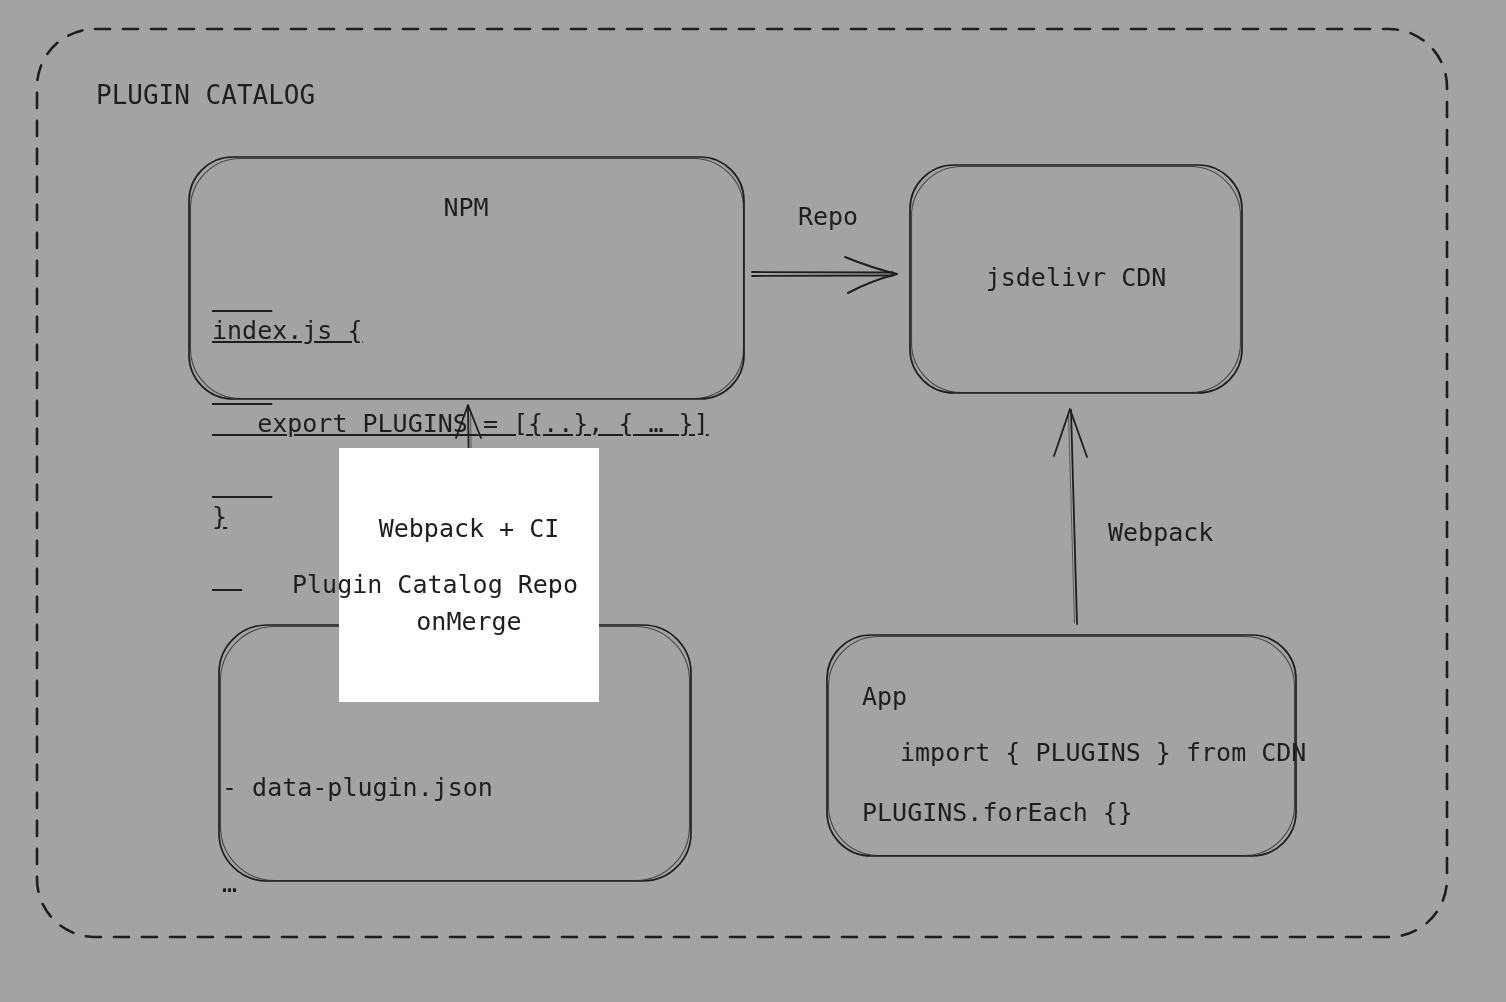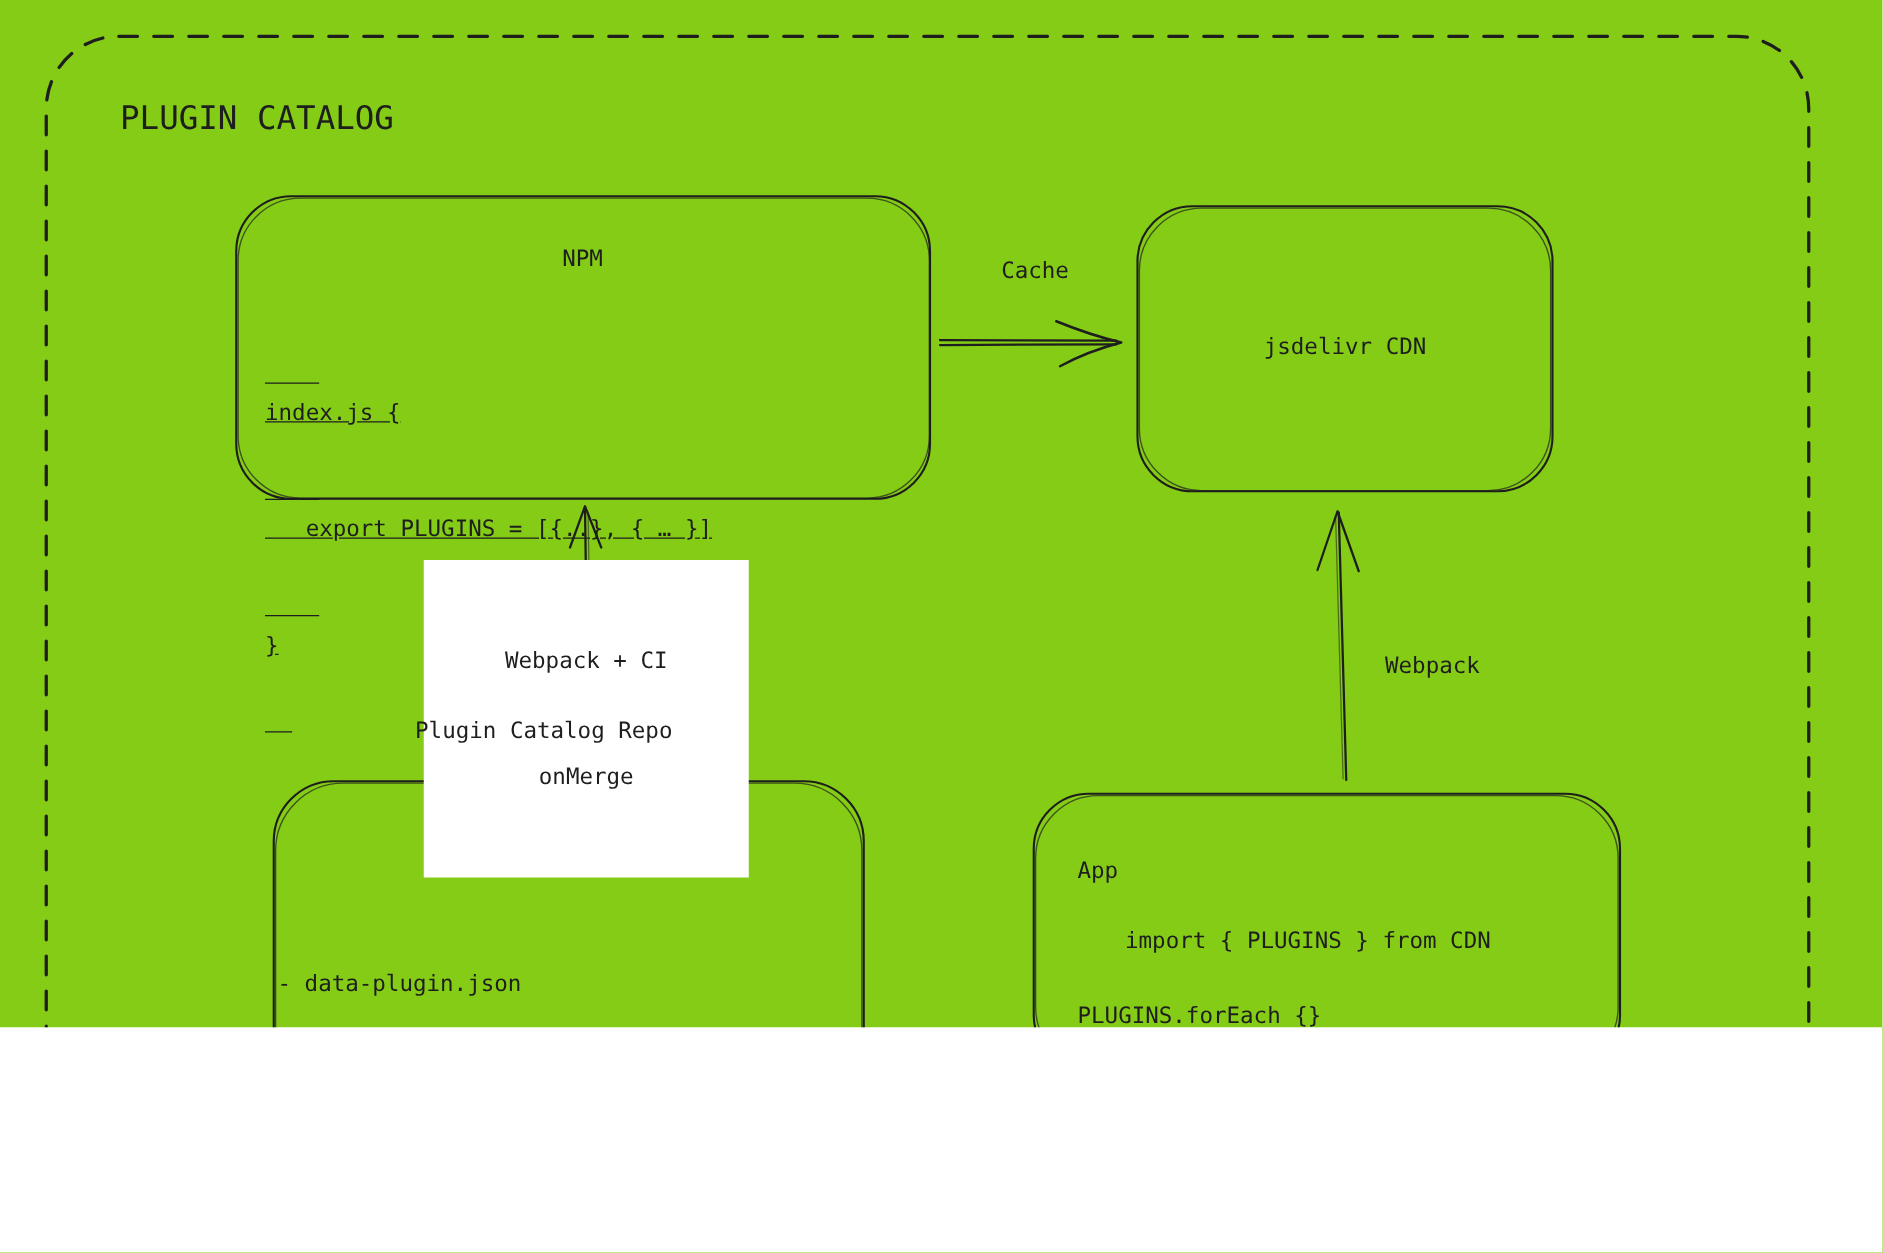--- a/index.html
+++ b/index.html
@@ -3,34 +3,34 @@
 <meta charset="utf-8">
 <style>
   html, body {
     margin: 0;
     padding: 0;
     background: #ffffff;
   }
   .stage {
     position: relative;
     width: 1506px;
-    height: 822px;
-    background: #84cc16;
+    height: 1002px;
+    background: #a3a3a3;
     color: #1e1e1e;
     font-family: "DejaVu Sans Mono", "Liberation Mono", monospace;
     overflow: hidden;
   }
   .shapes {
     position: absolute;
     left: 0;
     top: 0;
   }
   .txt {
     position: absolute;
-    font-size: 18px;
+    font-size: 25px;
     line-height: 26px;
     white-space: pre;
     color: #1e1e1e;
   }
   .center { text-align: center; }
 
   .frame-title   { left: 96px;  top: 82px;  font-size: 26px; }
 
   .npm-title     { left: 188px; top: 195px; width: 556px; }
   .npm-code      { left: 212px; top: 253px; line-height: 31px; text-decoration: underline; }
@@ -105,21 +105,21 @@
 
   <div class="txt center npm-title">NPM</div>
   <div class="txt npm-code">
     <div>index.js {</div>
     <div>   export PLUGINS = [{..}, { … }]</div>
     <div>}</div>
   </div>
 
   <div class="txt center cdn-label">jsdelivr CDN</div>
 
-  <div class="txt center cache-label">Cache</div>
+  <div class="txt center cache-label">Repo</div>
 
   <div class="txt center build-label">
     <div>Webpack + CI</div>
     <div>onMerge</div>
   </div>
 
   <div class="txt center repo-caption">Plugin Catalog Repo</div>
   <div class="txt repo-files">
     <div>- data-plugin.json</div>
     <div>…</div>

